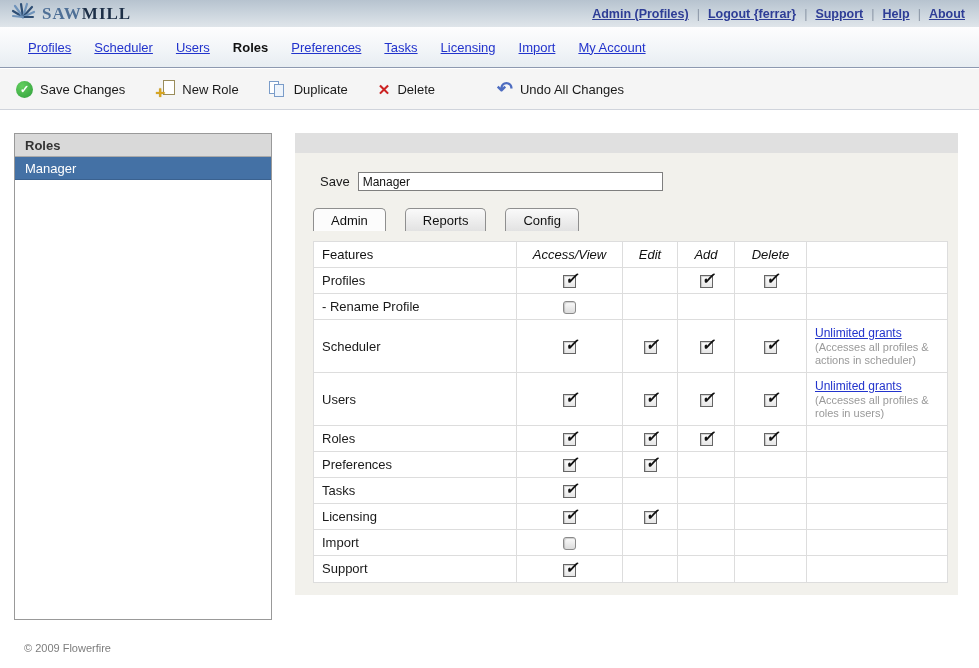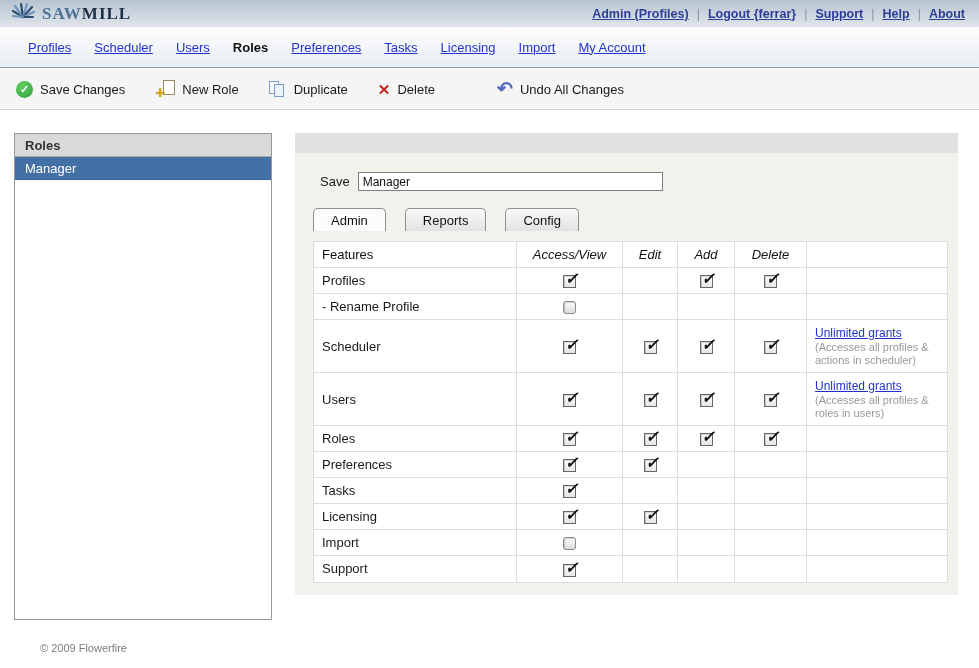--- a/index.html
+++ b/index.html
@@ -73,21 +73,21 @@
   #feature-table th.c, #feature-table td.c { text-align:center;font-style:italic; }
   #feature-table td { height:25px; }
   .cb { position:relative; display:inline-block; width:13px; height:13px; border:1px solid #666;
     background:linear-gradient(180deg,#ffffff,#e6e6e6); box-shadow:inset 1px 1px 1px rgba(0,0,0,0.18); vertical-align:middle; }
   .cb.checked::after { content:"✓"; position:absolute; left:1px; top:-7px; font-size:16px; font-weight:bold; color:#111; }
   .cb.unchecked { background:linear-gradient(180deg,#fbfbfb,#dcdcdc); border-color:#8a8a8a; border-radius:3px; }
   .note-link { color:#2233cc; text-decoration:underline; font-size:12px; }
   .note-text { color:#999; font-size:11px; line-height:13px; margin-top:1px; }
 
   
-  #footer { position:absolute; left:40px; top:642px; font-size:11px; color:#7d7d7d; }
+  #footer { position:absolute; left:24px; top:642px; font-size:11px; color:#7d7d7d; }
 </style>
 </head>
 <body>
 
 <div id="app">
 
   <div id="topbar">
     <div id="logo">
       <svg width="26" height="24" viewBox="0 0 26 24">
         <g stroke-linecap="round">

